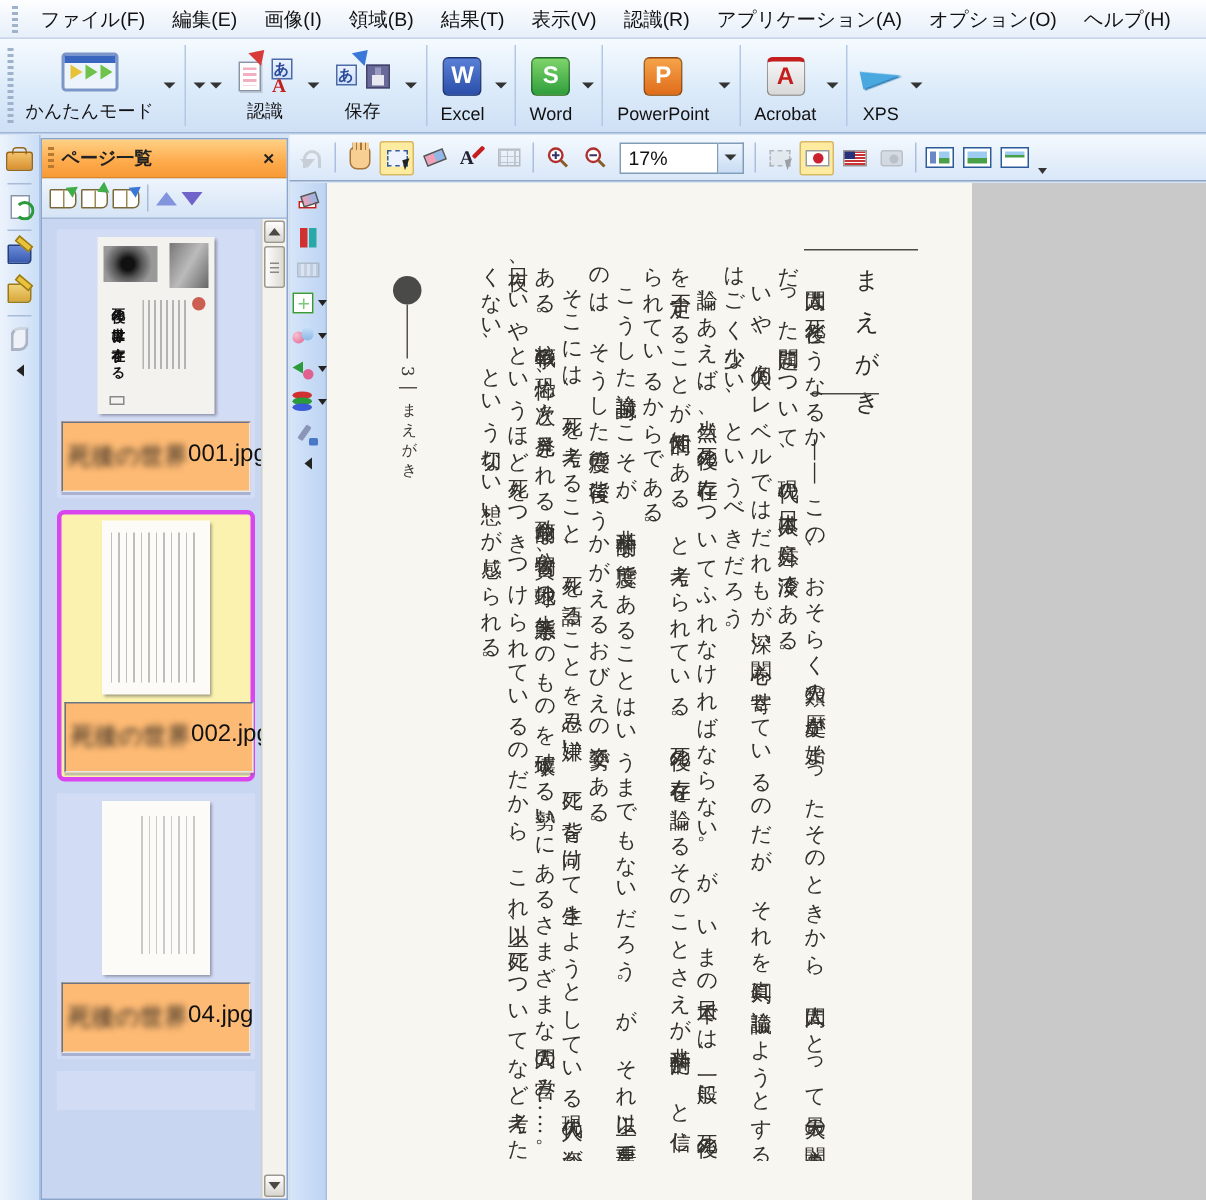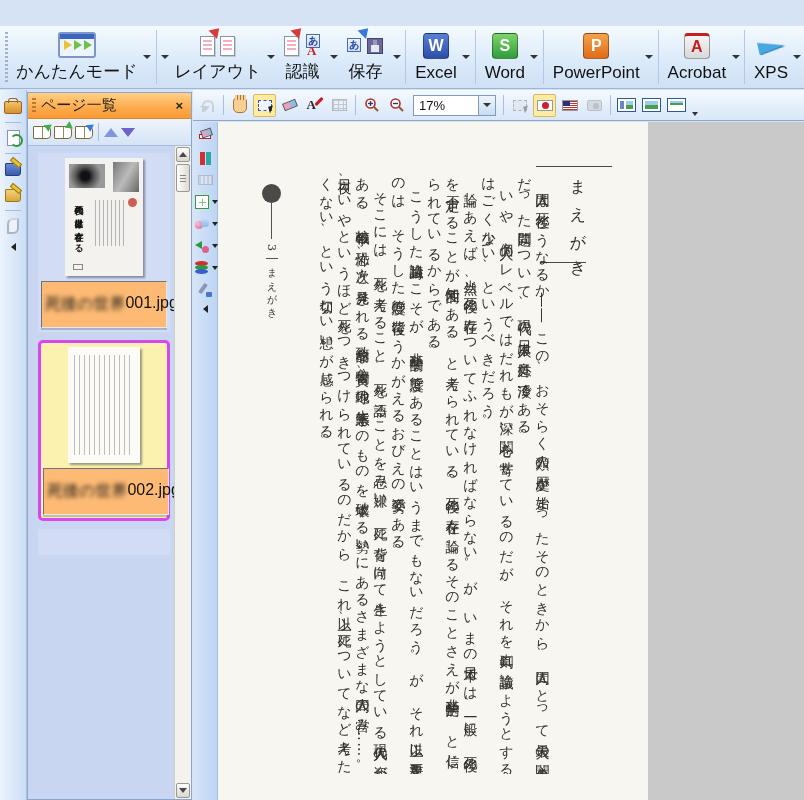--- a/index.html
+++ b/index.html
@@ -14,21 +14,21 @@
         background:repeating-linear-gradient(#9fb2cc 0 2px,transparent 2px 4px);}
   .menu-item{font-size:13px;padding:3px 9px;white-space:nowrap;cursor:default;}
 
   
   .toolbar{position:absolute;top:26px;left:0;right:0;height:63px;display:flex;align-items:center;
            background:linear-gradient(#f5fafe,#dcebfa 55%,#cfe0f5);border-bottom:1px solid #9db4d6;padding:1px 2px;}
   .tgrip{width:4px;height:50px;margin:0 3px;background:repeating-linear-gradient(#9fb2cc 0 2px,transparent 2px 4px);}
   .tbtn{display:flex;flex-direction:column;align-items:center;justify-content:flex-end;height:58px;
         padding:2px 5px 3px;border-radius:3px;}
   .tb-ico{height:34px;display:flex;align-items:center;justify-content:center;}
-  .tb-label{font-size:17px;margin-top:1px;white-space:nowrap;}
+  .tb-label{font-size:12px;margin-top:1px;white-space:nowrap;}
   .tb-drop{width:11px;height:56px;display:flex;align-items:center;justify-content:center;}
   .dar{width:0;height:0;border-left:4px solid transparent;border-right:4px solid transparent;border-top:4px solid #333;}
   .tsep{width:1px;height:54px;background:#b3c8e4;margin:0 4px;}
 
   
   .ico-easy{width:38px;height:26px;border:2px solid #7d96c8;border-radius:3px;background:#eef4fc;position:relative;}
   .ico-easy::before{content:"";position:absolute;top:0;left:0;right:0;height:5px;background:#3a66c0;}
   .ico-easy .tri{position:absolute;bottom:6px;width:0;height:0;border-top:5px solid transparent;border-bottom:5px solid transparent;}
   .ico-easy .t1{left:4px;border-left:8px solid #e8c23a;}
   .ico-easy .t2{left:14px;border-left:8px solid #6fc24a;}
@@ -61,21 +61,21 @@
   .lr-ico{width:20px;height:20px;margin:3px 0;display:flex;align-items:center;justify-content:center;}
   .lr-sep{width:16px;height:1px;background:#a8bcd8;margin:2px 0;}
   .collapse{width:0;height:0;border-top:4px solid transparent;border-bottom:4px solid transparent;border-right:5px solid #222;margin:4px 0;}
 
   
   .pagelist{position:absolute;left:27px;top:2px;bottom:0;width:165px;border:1px solid #8aa6cc;
             background:#c9d6f1;display:flex;flex-direction:column;}
   .pl-head{height:26px;background:linear-gradient(#ffd186,#fdaa4b 60%,#f89a36);border-bottom:1px solid #d88a28;
            display:flex;align-items:center;padding:0 6px 0 4px;}
   .pl-grip{width:4px;height:16px;margin-right:5px;background:repeating-linear-gradient(#b87a30 0 2px,transparent 2px 4px);}
-  .pl-title{font-size:15px;color:#222;flex:1;}
+  .pl-title{font-size:12px;color:#222;flex:1;font-weight:bold;}
   .pl-close{font-size:13px;font-weight:bold;color:#222;padding:0 2px;cursor:default;}
   .pl-tools{height:27px;background:linear-gradient(#eef4fc,#d5e4f6);border-bottom:1px solid #a8bcd8;
             display:flex;align-items:center;gap:3px;padding:0 5px;}
   .book{width:18px;height:13px;background:#fff;border:1px solid #7a6a3a;border-radius:1px 4px 4px 1px;position:relative;}
   .book::before{content:"";position:absolute;left:8px;top:0;bottom:0;width:1px;background:#9a8a5a;}
   .book .garr{position:absolute;right:-3px;top:-4px;width:0;height:0;border-left:4px solid transparent;border-right:4px solid transparent;border-bottom:7px solid #3fae49;transform:rotate(55deg);}
   .book .barr{border-bottom-color:#3a78d8;}
   .pl-sep{width:1px;height:18px;background:#a8bcd8;margin:0 2px;}
   .tri-up{width:0;height:0;border-left:7px solid transparent;border-right:7px solid transparent;border-bottom:9px solid #8294dc;}
   .tri-down{width:0;height:0;border-left:7px solid transparent;border-right:7px solid transparent;border-top:9px solid #6f63c9;}
@@ -198,20 +198,33 @@
   .page-body{position:absolute;top:46px;bottom:26px;left:76px;right:96px;writing-mode:vertical-rl;
              font-family:"DejaVu Serif","Liberation Serif",serif;font-size:14px;line-height:18px;
              color:#33312c;letter-spacing:1.5px;overflow:hidden;}
   .page-body p{margin:0;text-indent:1em;}
 </style>
 </head>
 <body>
 
 <div class="app">
 
+  <div class="menubar">
+    <span class="grip"></span>
+    <span class="menu-item">ファイル(F)</span>
+    <span class="menu-item">編集(E)</span>
+    <span class="menu-item">画像(I)</span>
+    <span class="menu-item">領域(B)</span>
+    <span class="menu-item">結果(T)</span>
+    <span class="menu-item">表示(V)</span>
+    <span class="menu-item">認識(R)</span>
+    <span class="menu-item">アプリケーション(A)</span>
+    <span class="menu-item">オプション(O)</span>
+    <span class="menu-item">ヘルプ(H)</span>
+  </div>
 
   <div class="toolbar">
     <span class="tgrip"></span>
     <div class="tbtn">
       <div class="tb-ico">
           <div class="ico-easy">
             <i class="tri t1"></i>
             <i class="tri t2"></i>
             <i class="tri t3"></i>
           </div>
@@ -220,28 +233,20 @@
     </div>
     <div class="tb-drop">
         <span class="dar"></span>
       </div>
     <span class="tsep"></span>
 
     <div class="tb-drop">
         <span class="dar"></span>
       </div>
 
-    <div class="tbtn">
-      <div class="tb-ico" style="position:relative;width:44px;height:30px;">
-        <div class="minidoc pink" style="left:4px;top:6px;"></div>
-        <div class="minidoc pink" style="left:24px;top:6px;"></div>
-        <span class="curvarrow" style="left:14px;top:-3px;border-bottom-color:#d83a3a;"></span>
-      </div>
-      <div class="tb-label">レイアウト</div>
-    </div>
     <div class="tb-drop">
         <span class="dar"></span>
       </div>
 
     <div class="tbtn">
       <div class="tb-ico" style="position:relative;width:44px;height:30px;">
         <div class="minidoc pink" style="left:4px;top:6px;"></div>
         <span class="curvarrow" style="left:12px;top:-3px;border-bottom-color:#d83a3a;"></span>
         <span class="glyphbox" style="right:4px;top:4px;">あ</span>
         <span class="redA" style="right:8px;bottom:0;">A</span>
@@ -395,20 +400,29 @@
           <div class="tpage">
               <div class="txt"></div>
             </div>
           <div class="tlabel">
             <span class="blur">死後の世界</span>
               <span>002.jpg</span>
           </div>
         </div>
 
 
+        <div class="thumb">
+          <div class="tpage">
+              <div class="txt sparse"></div>
+            </div>
+          <div class="tlabel">
+            <span class="blur">死後の世界</span>
+              <span>04.jpg</span>
+          </div>
+        </div>
 
         <div class="thumb partial">
           
         </div>
 
         <div class="pl-scroll">
           <div class="sbtn up">
               <span class="sarr-u"></span>
             </div>
           <div class="sthumb">

